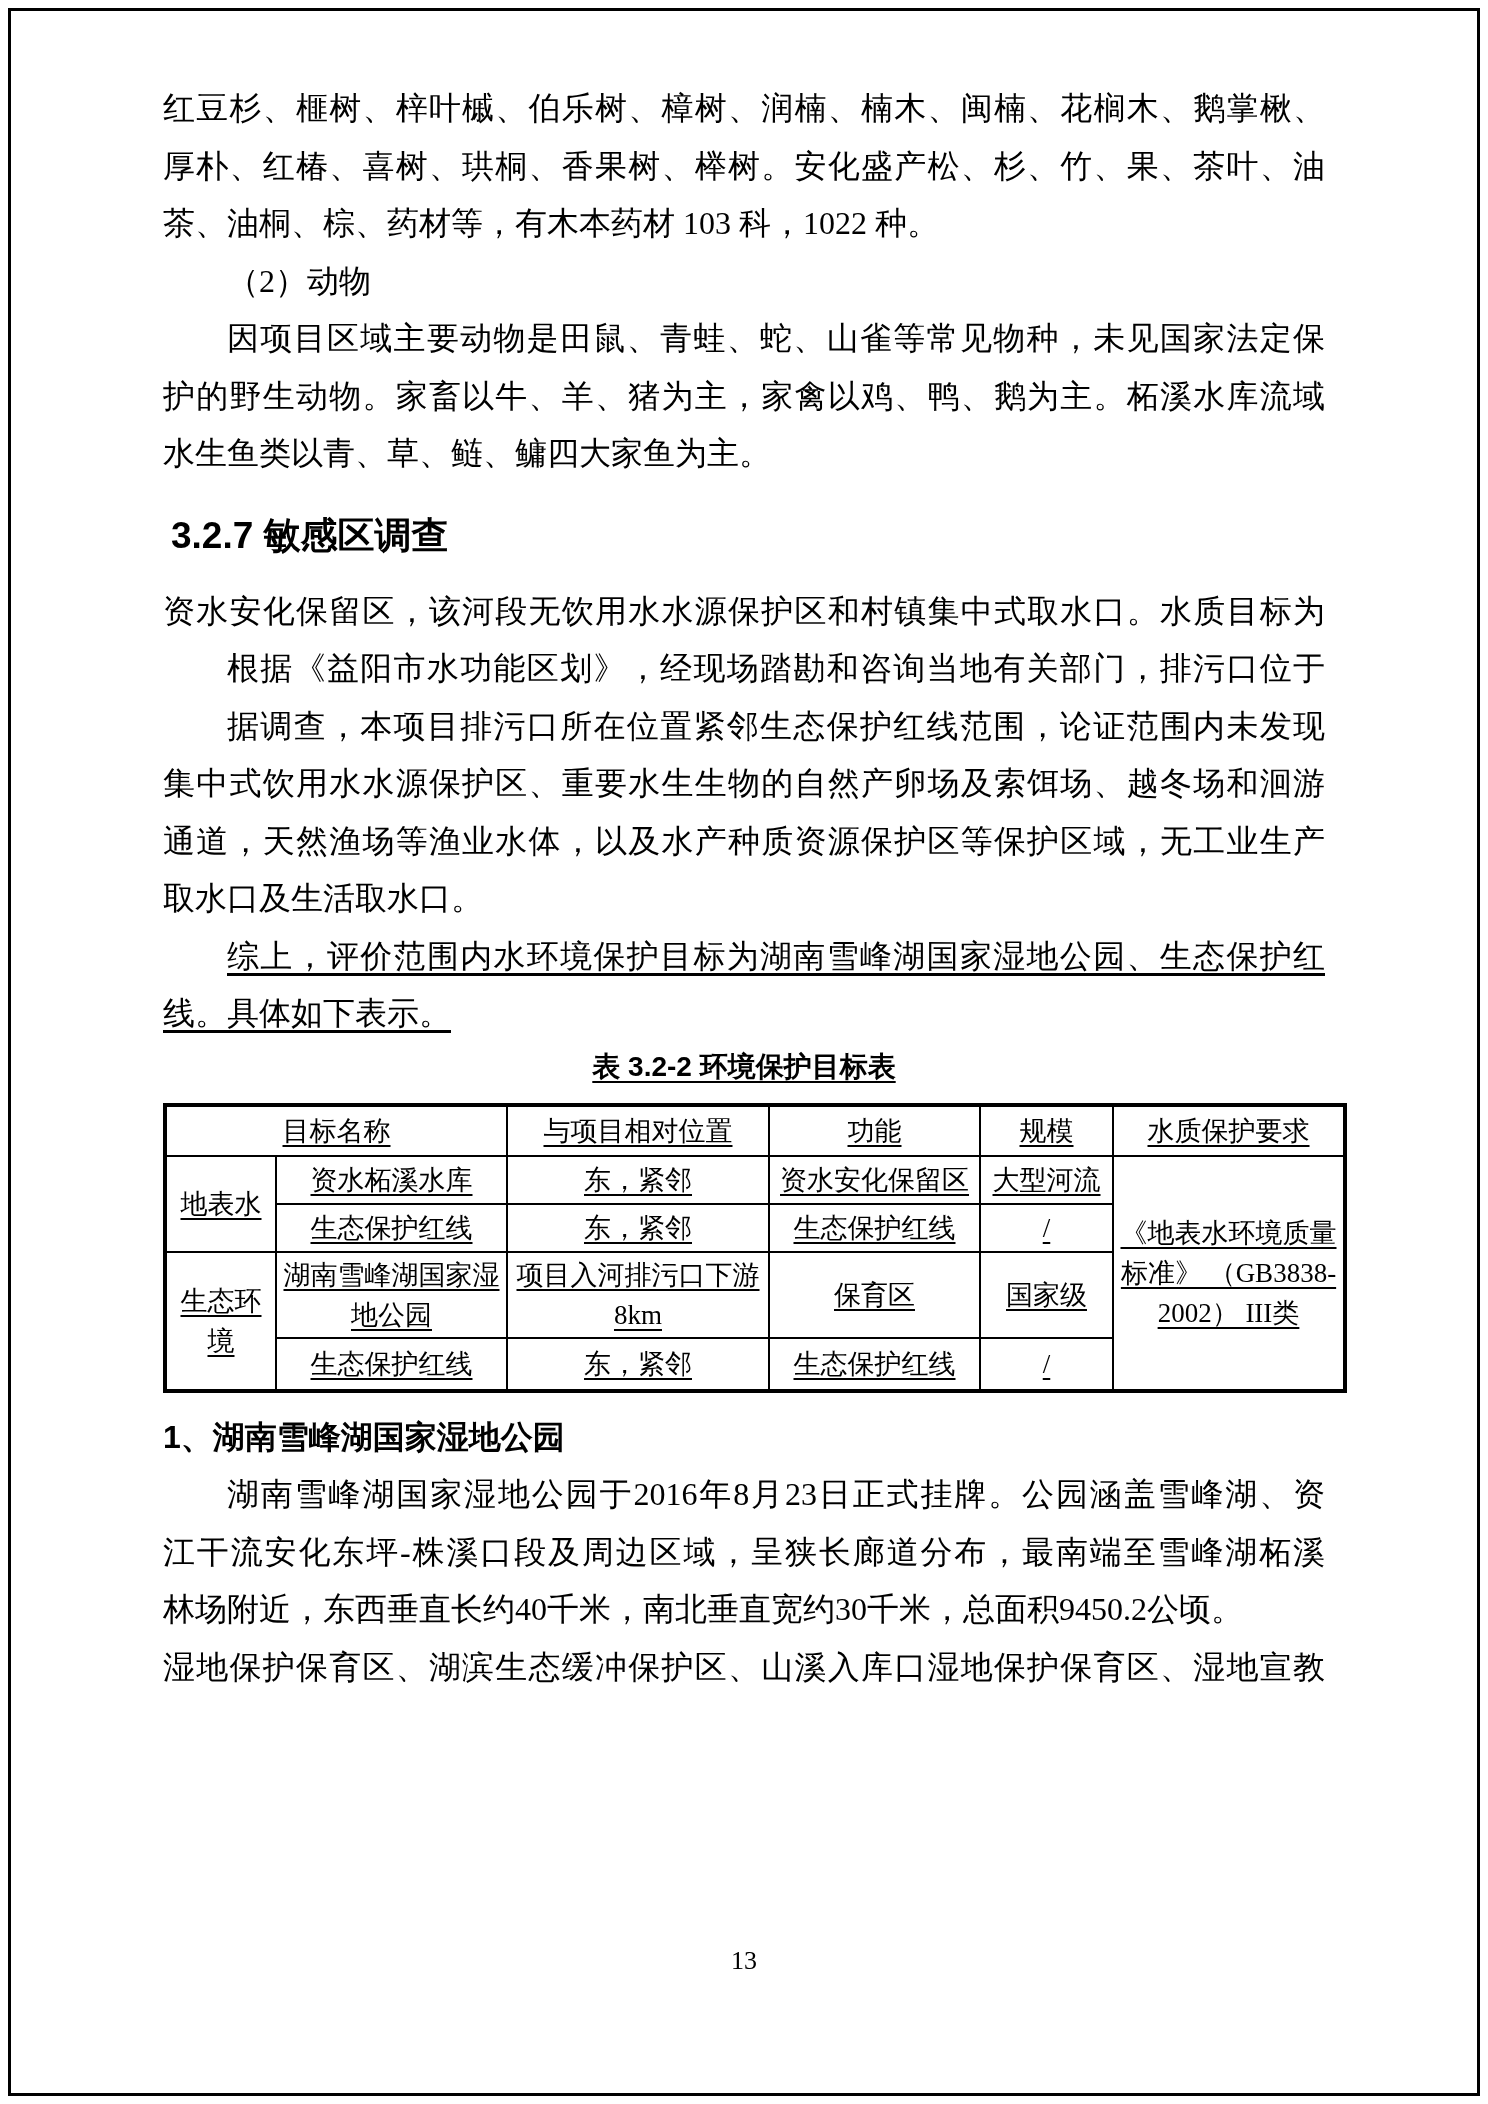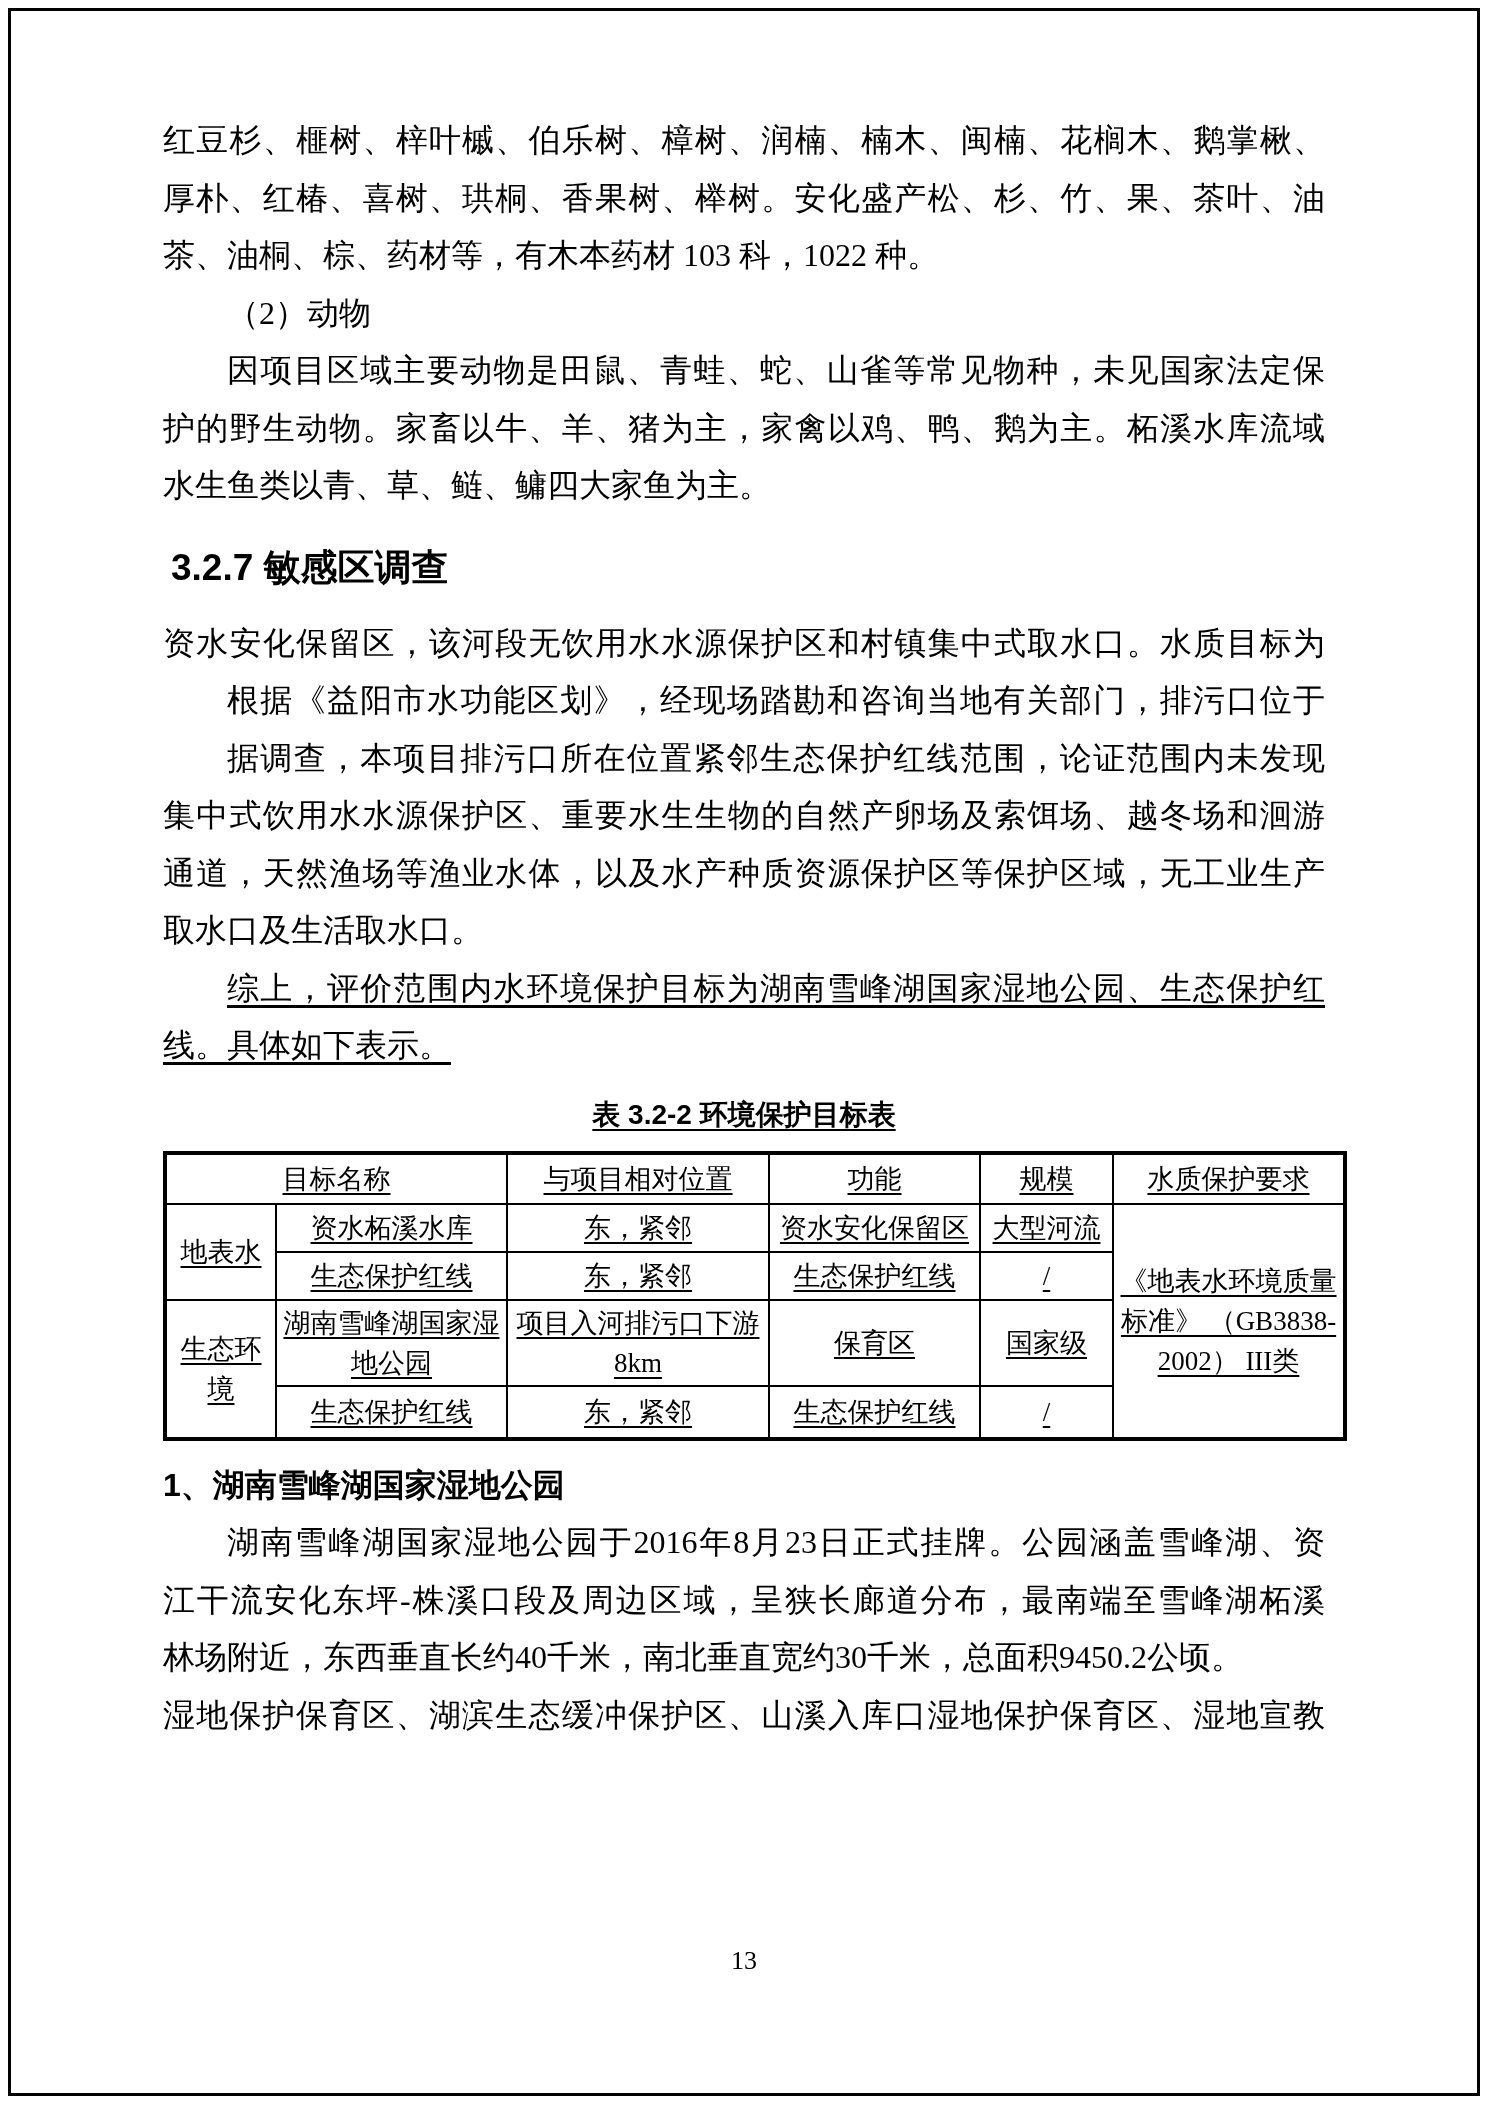--- a/index.html
+++ b/index.html
@@ -1,25 +1,25 @@
 <!DOCTYPE html>
 <html><head>
 <meta charset="utf-8">
 <style>
   html,body{margin:0;padding:0;background:#ffffff;}
   body{width:1488px;height:2104px;position:relative;overflow:hidden;color:#000;}
   .page-frame{position:absolute;inset:8px;border:3px solid #000;pointer-events:none;}
-  .content{position:absolute;left:163px;top:0;width:1162px;padding-top:112px;}
+  .content{position:absolute;left:163px;top:0;width:1162px;padding-top:80px;}
   .line{font-family:"Liberation Serif","DejaVu Serif",serif;font-size:32px;line-height:57.5px;height:57.5px;white-space:normal;}
   .just{text-align:justify;text-align-last:justify;}
   .indent{text-indent:64px;}
   .uline{text-decoration:underline;text-underline-offset:6px;}
   .section-heading{font-family:"Liberation Sans","DejaVu Sans",sans-serif;font-weight:bold;font-size:37px;line-height:62px;margin:22px 0 16px 8px;}
   .sub-heading{font-family:"Liberation Sans","DejaVu Sans",sans-serif;font-weight:bold;font-size:32px;line-height:57.5px;margin-top:8px;}
-  .caption{font-family:"Liberation Sans","DejaVu Sans",sans-serif;font-weight:bold;font-size:28px;line-height:40px;text-align:center;text-decoration:underline;text-underline-offset:5px;margin:20px 0 8px 0;}
+  .caption{font-family:"Liberation Sans","DejaVu Sans",sans-serif;font-weight:bold;font-size:28px;line-height:40px;text-align:center;text-decoration:underline;text-underline-offset:5px;margin:4px 0 8px 0;}
   table.targets{width:1180px;margin:16px auto;border-collapse:collapse;border:4px solid #000;table-layout:fixed;}
   table.targets td{border:2px solid #000;text-align:center;vertical-align:middle;font-family:"Liberation Serif","DejaVu Serif",serif;font-size:27px;line-height:40px;padding:2px 6px;}
   table.targets td span{text-decoration:underline;text-underline-offset:5px;}
   tr.hdr td{height:44px;}
   tr.r1 td{height:42px;}
   tr.r2 td{height:42px;}
   tr.r3 td{height:76px;}
   tr.r4 td{height:46px;}
   .pagenum{position:absolute;bottom:128px;left:0;width:100%;text-align:center;font-family:"Liberation Serif","DejaVu Serif",serif;font-size:26px;}
 </style>

